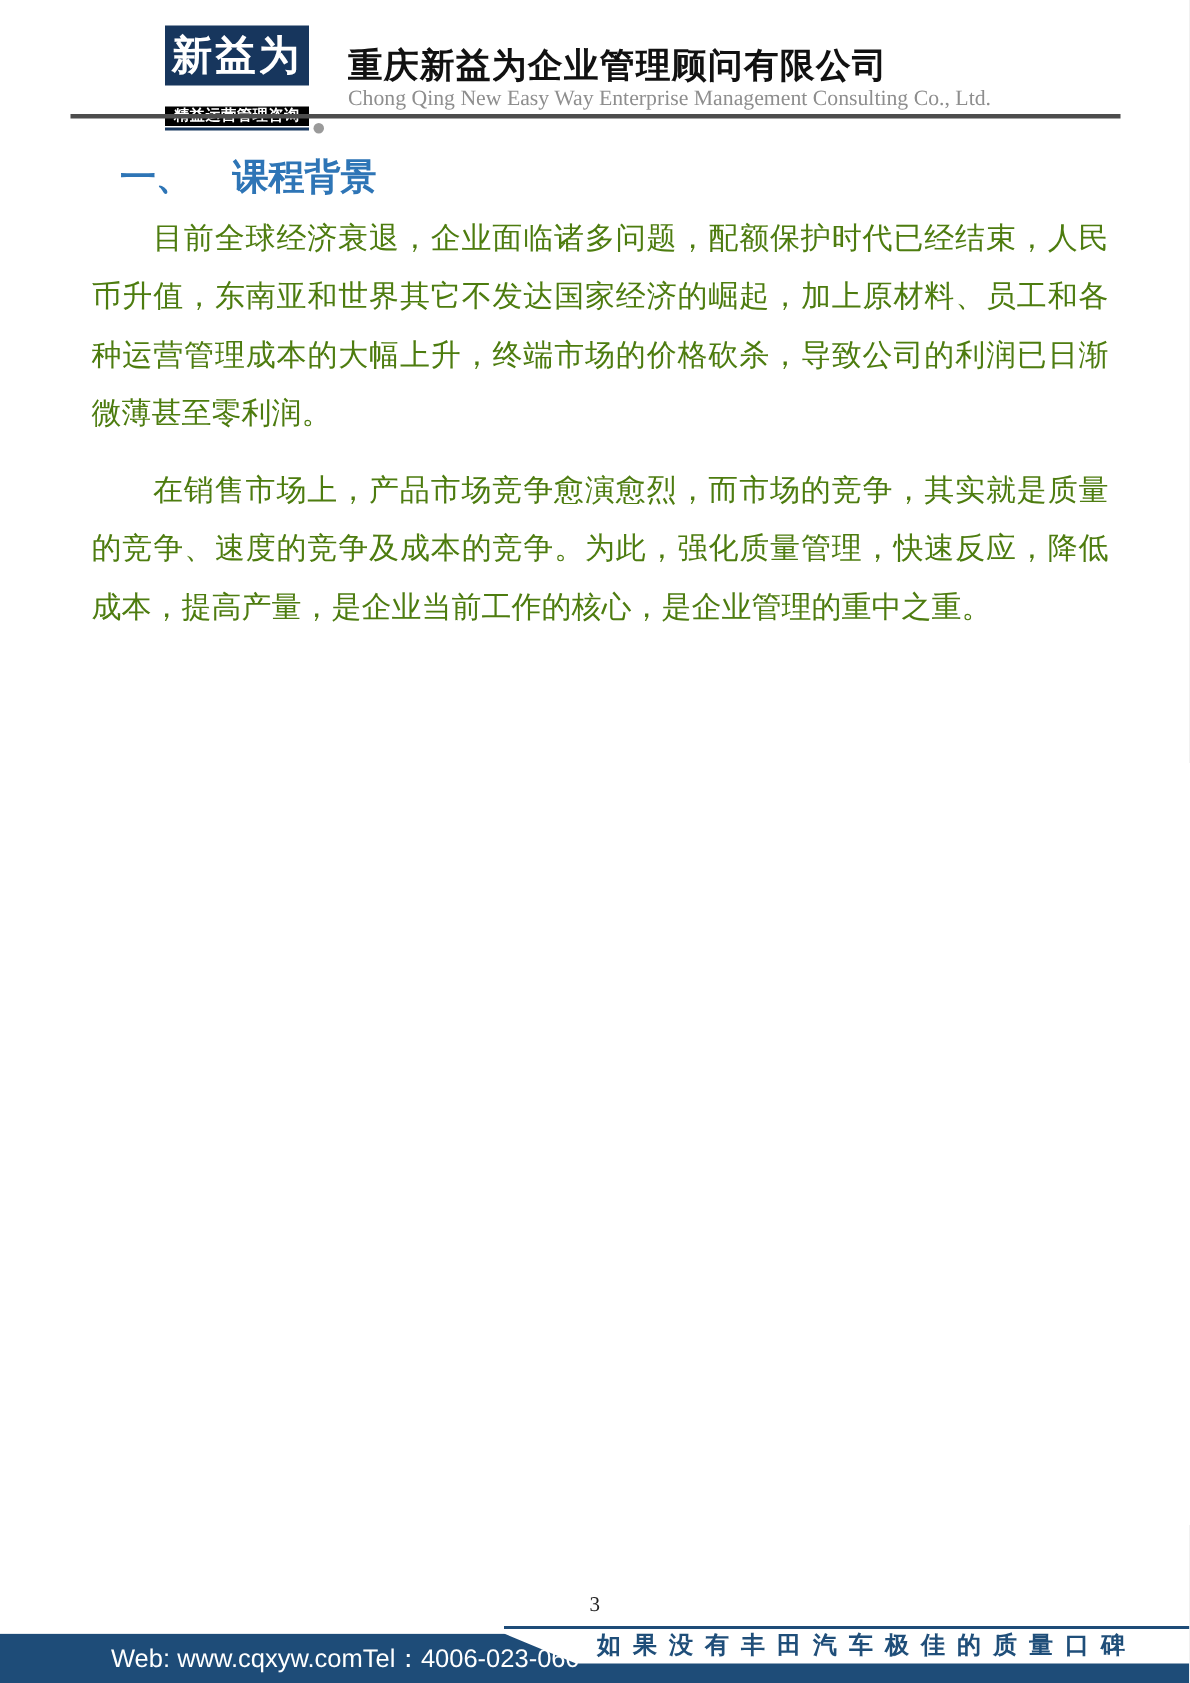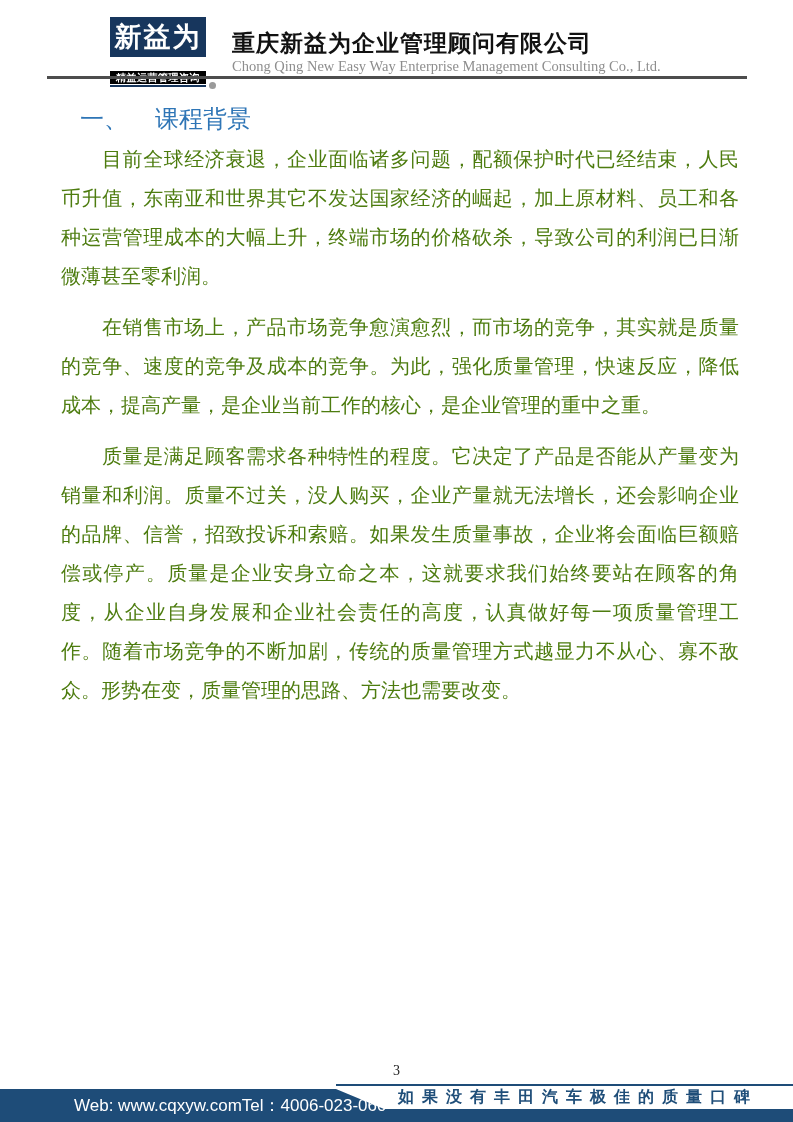--- a/index.html
+++ b/index.html
@@ -29,21 +29,21 @@
     color:#111111; letter-spacing:1px; white-space:nowrap;
   }
   .name-en {
     position:absolute; left:232px; top:58px; font-size:14.5px;
     font-family:"Liberation Serif", serif; color:#8e8e8e; white-space:nowrap;
   }
   .header-rule { position:absolute; left:47px; top:76px; width:700px; height:3px; background:#4d4d4d; }
   
   .content { position:absolute; left:61px; top:102px; width:678px; }
   .heading {
-    margin:0 0 4px 0; font-size:24px; line-height:34px; font-weight:normal;
+    margin:0 0 4px 0; font-size:24px; line-height:34px; font-weight:bold;
     color:#2e75b6;
   }
   .heading .h-num { display:inline-block; margin-left:19px; width:75px; }
   .content p {
     margin:0 0 12px 0; font-size:20px; line-height:39px; color:#4d7c0f;
     text-align:justify; text-indent:2.05em;
   }
   
   .page-number {
     position:absolute; left:0; top:1063px; width:100%; text-align:center;
@@ -79,21 +79,20 @@
   <div class="name-zh">重庆新益为企业管理顾问有限公司</div>
   <div class="name-en">Chong Qing New Easy Way Enterprise Management Consulting Co., Ltd.</div>
   <div class="header-rule"></div>
 
   <div class="content">
     <div class="heading">
       <span class="h-num">一、</span><span class="h-title">课程背景</span>
     </div>
     <p>目前全球经济衰退，企业面临诸多问题，配额保护时代已经结束，人民币升值，东南亚和世界其它不发达国家经济的崛起，加上原材料、员工和各种运营管理成本的大幅上升，终端市场的价格砍杀，导致公司的利润已日渐微薄甚至零利润。</p>
     <p>在销售市场上，产品市场竞争愈演愈烈，而市场的竞争，其实就是质量的竞争、速度的竞争及成本的竞争。为此，强化质量管理，快速反应，降低成本，提高产量，是企业当前工作的核心，是企业管理的重中之重。</p>
-    <p>质量是满足顾客需求各种特性的程度。它决定了产品是否能从产量变为销量和利润。质量不过关，没人购买，企业产量就无法增长，还会影响企业的品牌、信誉，招致投诉和索赔。如果发生质量事故，企业将会面临巨额赔偿或停产。质量是企业安身立命之本，这就要求我们始终要站在顾客的角度，从企业自身发展和企业社会责任的高度，认真做好每一项质量管理工作。随着市场竞争的不断加剧，传统的质量管理方式越显力不从心、寡不敌众。形势在变，质量管理的思路、方法也需要改变。</p>
   </div>
 
   <div class="page-number">3</div>
   <div class="footer-line"></div>
   <div class="footer-bar"></div>
   <div class="footer-web"><span class="b">Web:</span><span> www.cqxyw.com</span><span class="b">Tel</span><span>：</span><span>4006-023-060</span></div>
   <div class="footer-slogan">如果没有丰田汽车极佳的质量口碑</div>
 
 </div>
 

